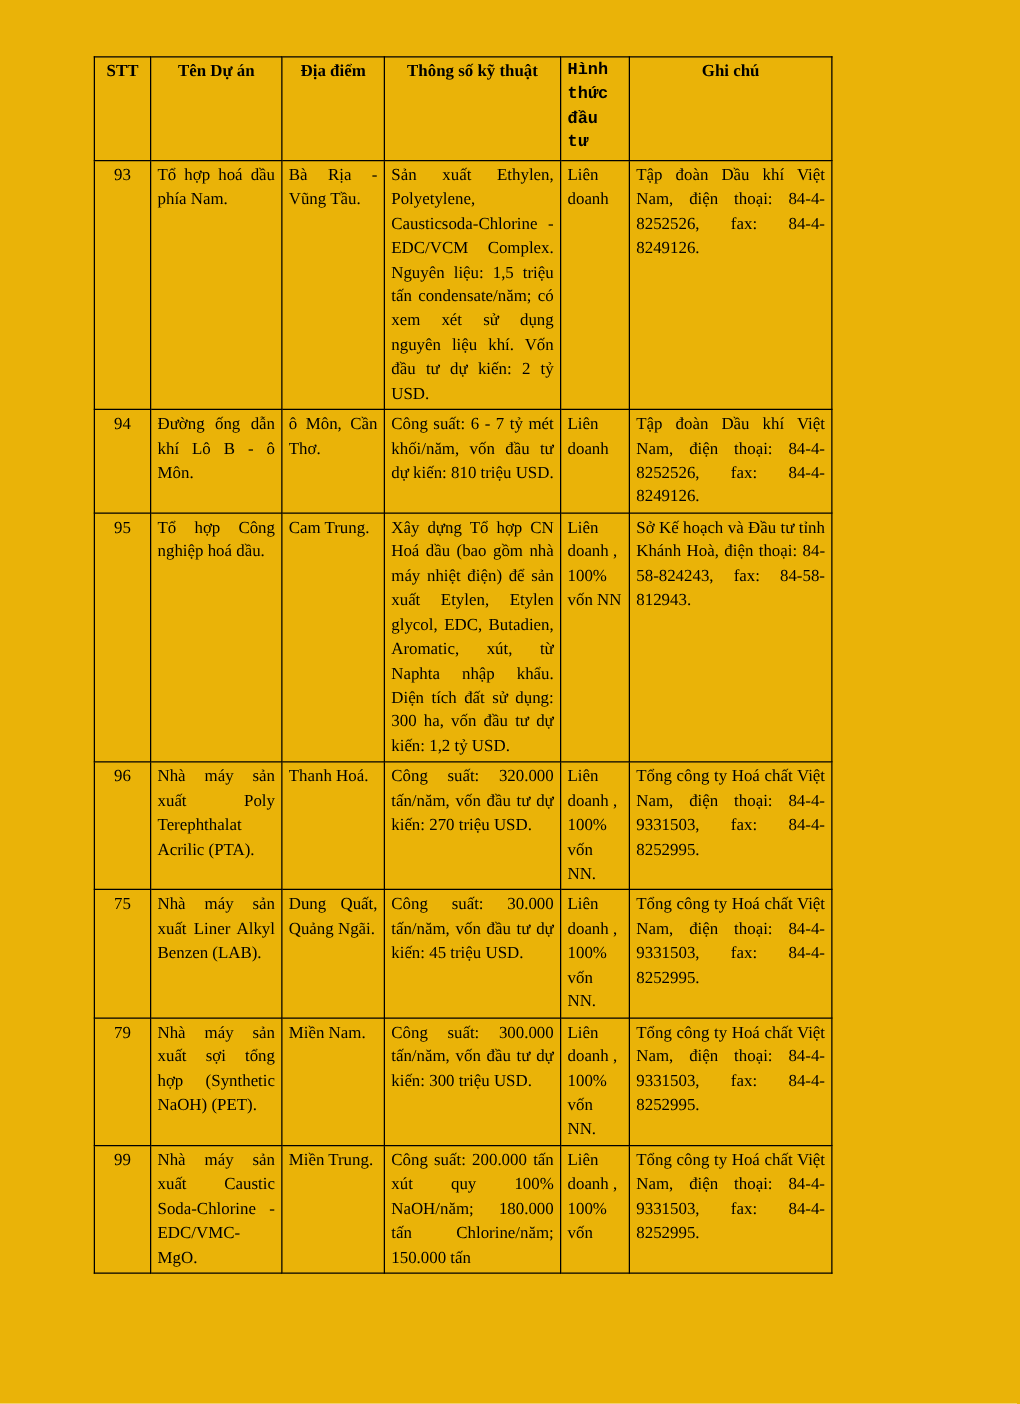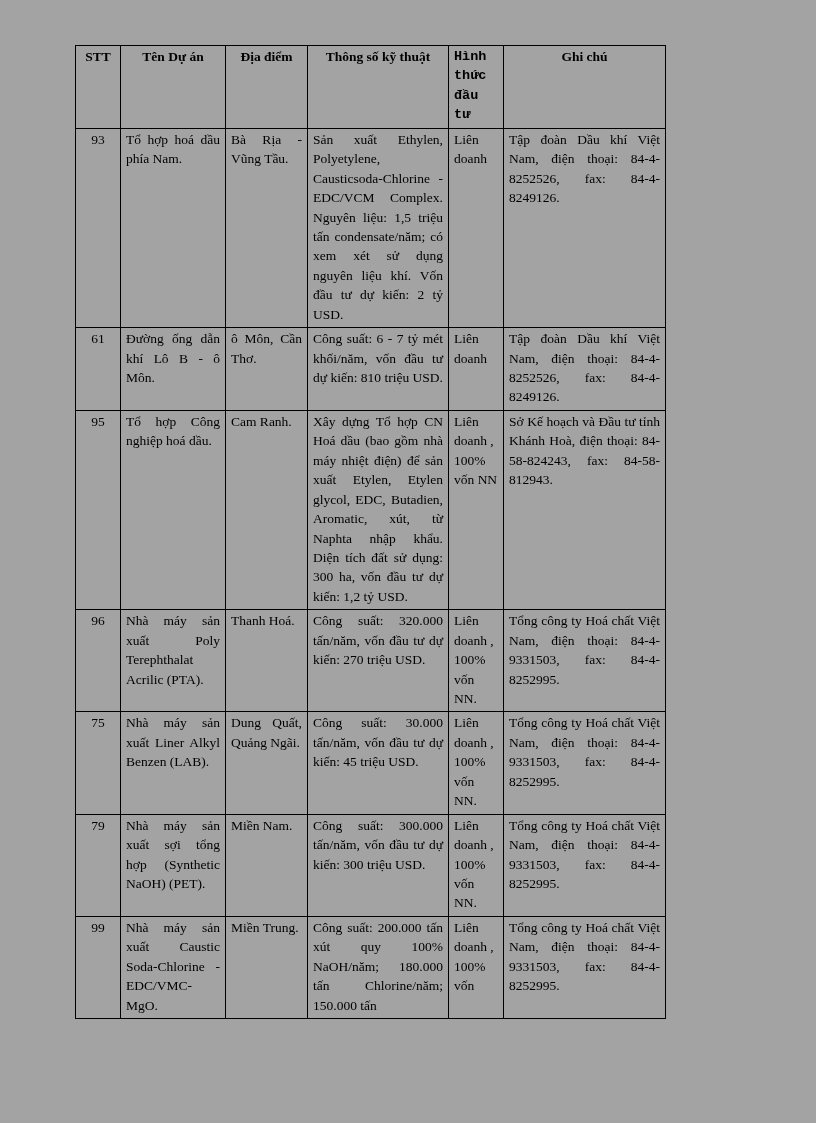--- a/index.html
+++ b/index.html
@@ -7,21 +7,21 @@
   body {
     width: 816px;
     height: 1123px;
     font-family: "Liberation Serif", "DejaVu Serif", serif;
     color: #000000;
   }
   .page {
     position: relative;
     width: 816px;
     height: 1123px;
-    background: #a3a3a3;
+    background: #eab308;
     overflow: hidden;
   }
   table.doc-table {
     position: absolute;
     left: 75px;
     top: 45px;
     width: 590px;
     border-collapse: collapse;
     table-layout: fixed;
   }
@@ -69,31 +69,31 @@
     <tbody id="table-body">
         <tr>
     <td class="col-stt">93</td>
     <td class="col-name">Tổ hợp hoá dầu phía Nam.</td>
     <td class="col-loc">Bà Rịa - Vũng Tầu.</td>
     <td class="col-spec">Sản xuất Ethylen, Polyetylene, Causticsoda-Chlorine -EDC/VCM Complex. Nguyên liệu: 1,5 triệu tấn condensate/năm; có xem xét sử dụng nguyên liệu khí. Vốn đầu tư dự kiến: 2 tỷ USD.</td>
     <td class="col-form">Liên doanh</td>
     <td class="col-note">Tập đoàn Dầu khí Việt Nam, điện thoại: 84-4-8252526, fax: 84-4-8249126.</td>
   </tr>
         <tr>
-    <td class="col-stt">61</td>
+    <td class="col-stt">94</td>
     <td class="col-name">Đường ống dẫn khí Lô B - ô Môn.</td>
     <td class="col-loc">ô Môn, Cần Thơ.</td>
     <td class="col-spec">Công suất: 6 - 7 tỷ mét khối/năm, vốn đầu tư dự kiến: 810 triệu USD.</td>
     <td class="col-form">Liên doanh</td>
     <td class="col-note">Tập đoàn Dầu khí Việt Nam, điện thoại: 84-4-8252526, fax: 84-4-8249126.</td>
   </tr>
         <tr>
     <td class="col-stt">95</td>
     <td class="col-name">Tổ hợp Công nghiệp hoá dầu.</td>
-    <td class="col-loc">Cam Ranh.</td>
+    <td class="col-loc">Cam Trung.</td>
     <td class="col-spec">Xây dựng Tổ hợp CN Hoá dầu (bao gồm nhà máy nhiệt điện) để sản xuất Etylen, Etylen glycol, EDC, Butadien, Aromatic, xút, từ Naphta nhập khẩu. Diện tích đất sử dụng: 300 ha, vốn đầu tư dự kiến: 1,2 tỷ USD.</td>
     <td class="col-form">Liên doanh , 100% vốn NN</td>
     <td class="col-note">Sở Kế hoạch và Đầu tư tỉnh Khánh Hoà, điện thoại: 84-58-824243, fax: 84-58-812943.</td>
   </tr>
         <tr>
     <td class="col-stt">96</td>
     <td class="col-name">Nhà máy sản xuất Poly Terephthalat Acrilic (PTA).</td>
     <td class="col-loc">Thanh Hoá.</td>
     <td class="col-spec">Công suất: 320.000 tấn/năm, vốn đầu tư dự kiến: 270 triệu USD.</td>
     <td class="col-form">Liên doanh , 100% vốn NN.</td>

